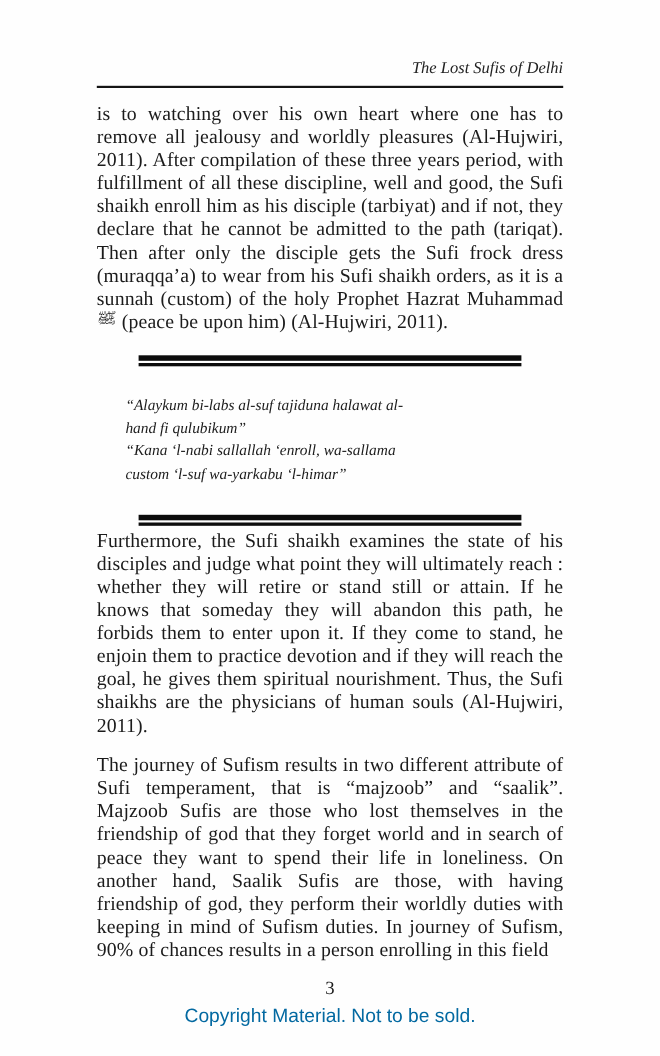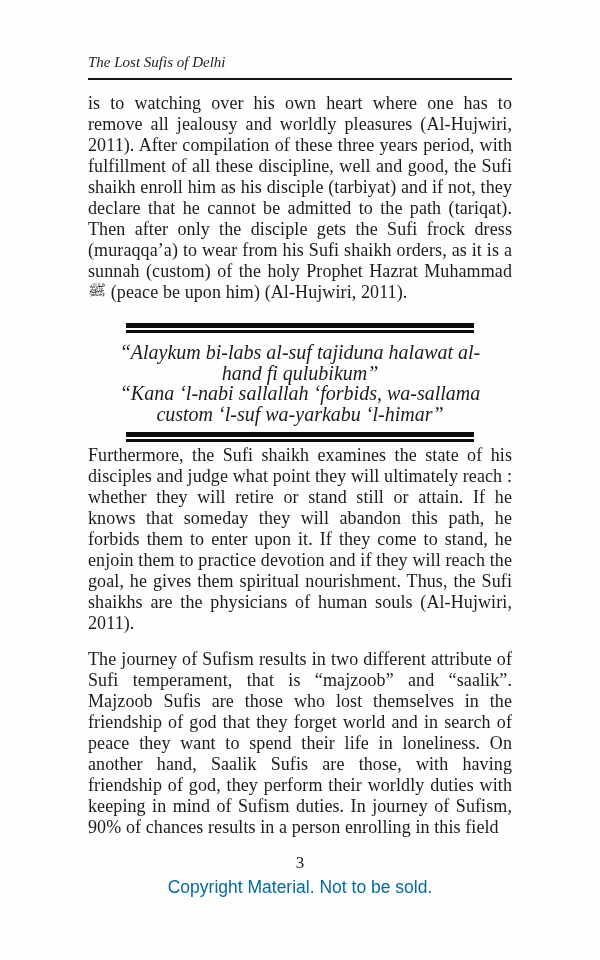--- a/index.html
+++ b/index.html
@@ -9,21 +9,21 @@
     width: 600px;
     height: 960px;
     margin: 0 auto;
     background: #fefefe;
     color: #1b1b1b;
     font-family: "Liberation Serif", "DejaVu Serif", serif;
     padding: 52px 88px 0 88px;
     overflow: hidden;
   }
   .running-header {
-    text-align: left;
+    text-align: right;
     font-style: italic;
     font-size: 15px;
     line-height: 20px;
     padding-bottom: 6px;
     border-bottom: 2px solid #151515;
     color: #222;
   }
   .para {
     text-align: justify;
     font-size: 18px;
@@ -44,25 +44,25 @@
   .quote-block { margin-top: 20px; }
   .double-rule {
     width: 348px;
     height: 10px;
     margin: 0 auto;
     border-top: 5px solid #0c0c0c;
     border-bottom: 3px solid #0c0c0c;
   }
   .quote-text {
     width: 372px;
-    margin: 0 auto;
+    margin: 18px auto;
     padding: 9px 0 8px 0;
-    text-align: center;
+    text-align: left;
     font-style: italic;
-    font-size: 20px;
+    font-size: 14px;
     line-height: 20.5px;
   }
   .quote-line { white-space: nowrap; }
   .footer { text-align: center; }
   .page-number {
     margin-top: 15px;
     font-size: 17px;
     line-height: 20px;
   }
   .copyright {
@@ -82,21 +82,21 @@
     <span>The Lost Sufis of Delhi</span>
   </div>
 
   <p class="para para-1"><span>is to watching over his own heart where one has to remove all jealousy and worldly pleasures (Al-Hujwiri, 2011). After compilation of these three years period, with fulfillment of all these discipline, well and good, the Sufi shaikh enroll him as his disciple (tarbiyat) and if not, they declare that he cannot be admitted to the path (tariqat). Then after only the disciple gets the Sufi frock dress (muraqqa’a) to wear from his Sufi shaikh orders, as it is a sunnah (custom) of the holy Prophet Hazrat Muhammad </span><span class="pbuh">ﷺ</span><span> (peace be upon him) (Al-Hujwiri, 2011).</span></p>
 
   <div class="quote-block">
     <div class="double-rule"></div>
     <div class="quote-text">
       <div class="quote-line">“Alaykum bi-labs al-suf tajiduna halawat al-</div>
       <div class="quote-line">hand fi qulubikum”</div>
-      <div class="quote-line">“Kana ‘l-nabi sallallah ‘forbids, wa-sallama</div>
+      <div class="quote-line">“Kana ‘l-nabi sallallah ‘enroll, wa-sallama</div>
       <div class="quote-line">custom ‘l-suf wa-yarkabu ‘l-himar”</div>
     </div>
     <div class="double-rule"></div>
   </div>
 
   <p class="para para-2">Furthermore, the Sufi shaikh examines the state of his disciples and judge what point they will ultimately reach : whether they will retire or stand still or attain. If he knows that someday they will abandon this path, he forbids them to enter upon it. If they come to stand, he enjoin them to practice devotion and if they will reach the goal, he gives them spiritual nourishment. Thus, the Sufi shaikhs are the physicians of human souls (Al-Hujwiri, 2011).</p>
 
   <p class="para para-3">The journey of Sufism results in two different attribute of Sufi temperament, that is “majzoob” and “saalik”. Majzoob Sufis are those who lost themselves in the friendship of god that they forget world and in search of peace they want to spend their life in loneliness. On another hand, Saalik Sufis are those, with having friendship of god, they perform their worldly duties with keeping in mind of Sufism duties. In journey of Sufism, 90% of chances results in a person enrolling in this field</p>
 
   <div class="footer">

